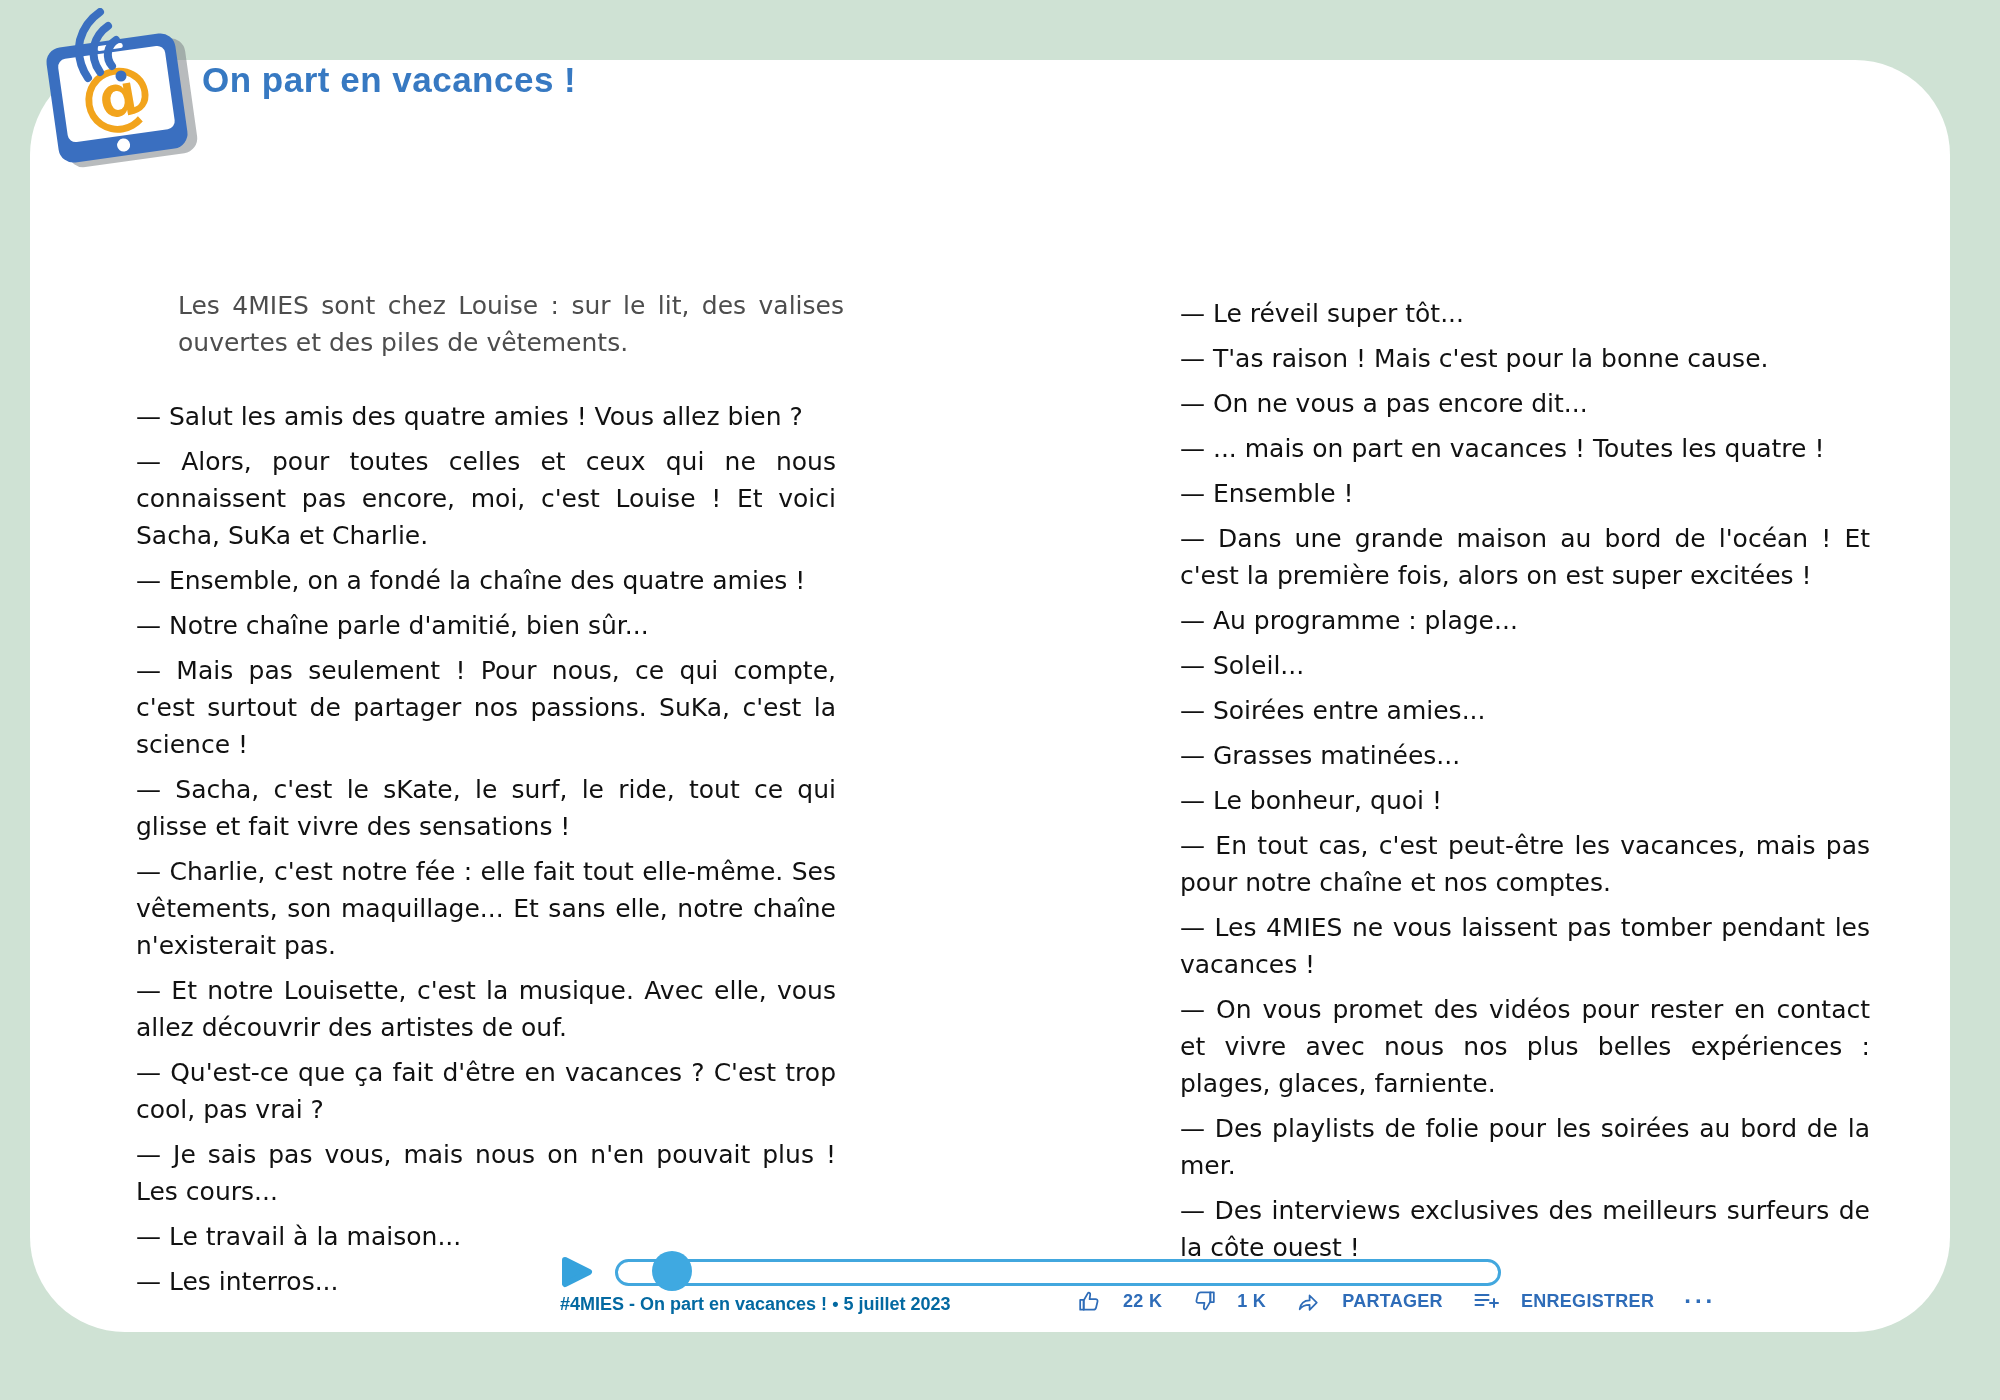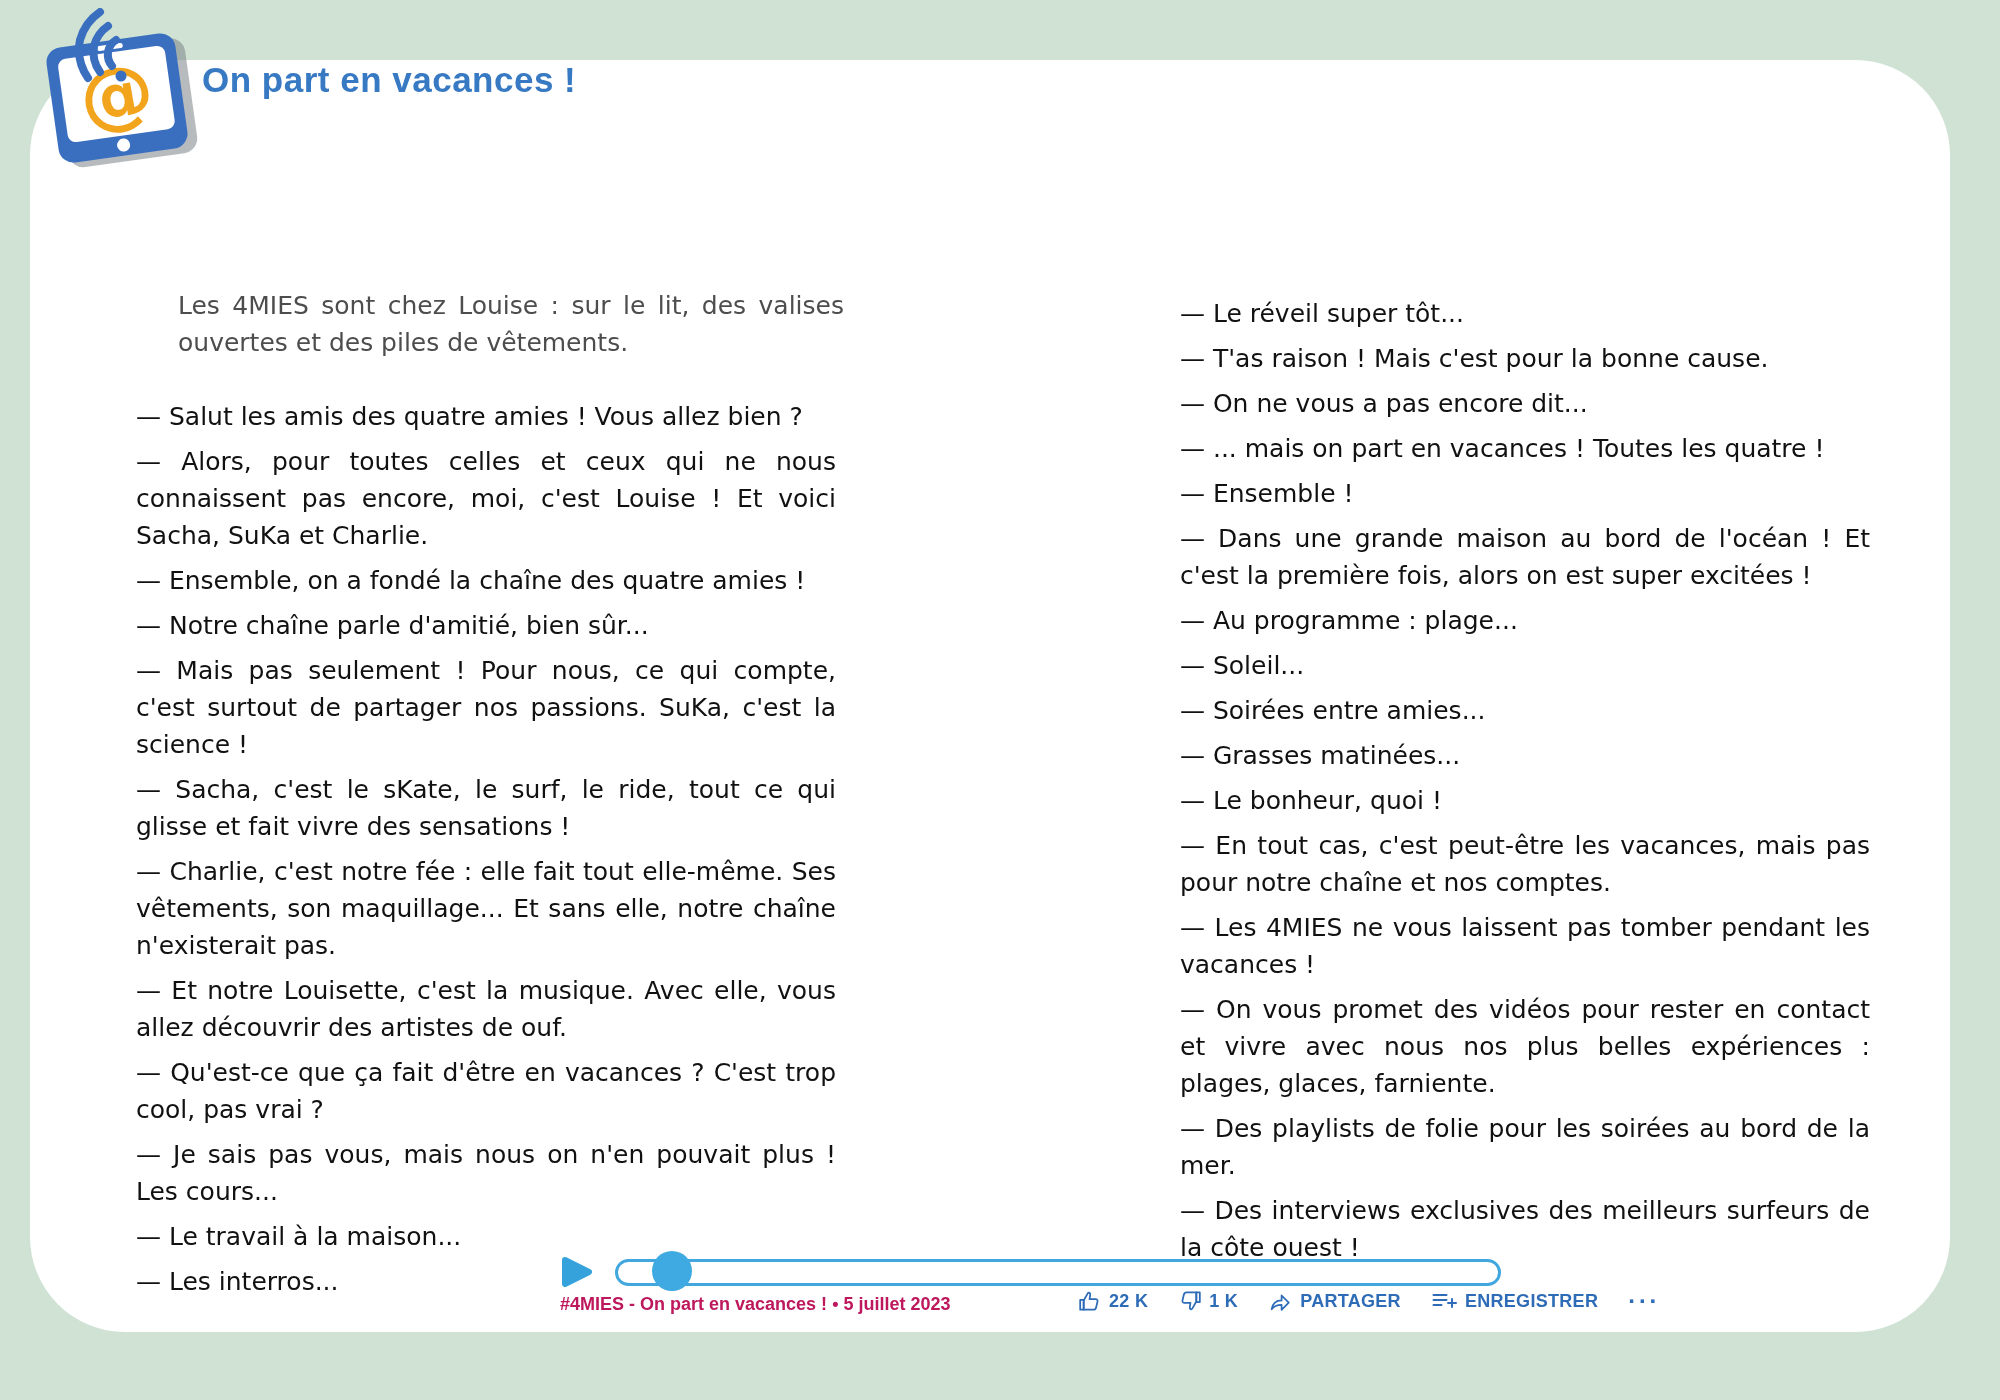--- a/index.html
+++ b/index.html
@@ -25,24 +25,24 @@
   .col-left{left:128px;width:716px;}
   .col-right{left:1172px;width:706px;}
   .intro{margin:0 0 37px 0;padding-left:50px;color:#4d4d4d;text-align:justify;}
   .line{margin:8px;text-align:justify;}
   
   .play{position:absolute;left:560px;top:1255px;width:34px;height:34px;cursor:pointer;}
   .track{position:absolute;left:615px;top:1259px;width:880px;height:21px;border:3.5px solid #42a7de;
          border-radius:16px;background:#fff;cursor:pointer;}
   .knob{position:absolute;top:-11px;width:40px;height:40px;border-radius:50%;background:#3fa9e1;}
   .meta{position:absolute;left:560px;top:1294px;font-family:"Liberation Sans",sans-serif;
-        font-size:18px;font-weight:bold;color:#be185d;}
+        font-size:18px;font-weight:bold;color:#0369a1;}
   .stats{position:absolute;left:1078px;top:1290px;display:flex;align-items:center;gap:30px;
          font-family:"Liberation Sans",sans-serif;font-size:18px;font-weight:bold;color:#2e6cb8;}
-  .stat{display:flex;align-items:center;gap:7px;cursor:pointer;letter-spacing:.3px;text-align:center;}
+  .stat{display:flex;align-items:center;gap:21px;cursor:pointer;letter-spacing:.3px;text-align:center;}
   .stat svg{display:block;}
   .more{font-weight:900;font-size:24px;letter-spacing:4px;line-height:10px;cursor:pointer;
         transform:translateY(-6px);}
 </style>
 </head>
 <body>
 
 <div class="page">
   <div class="card"></div>
 

